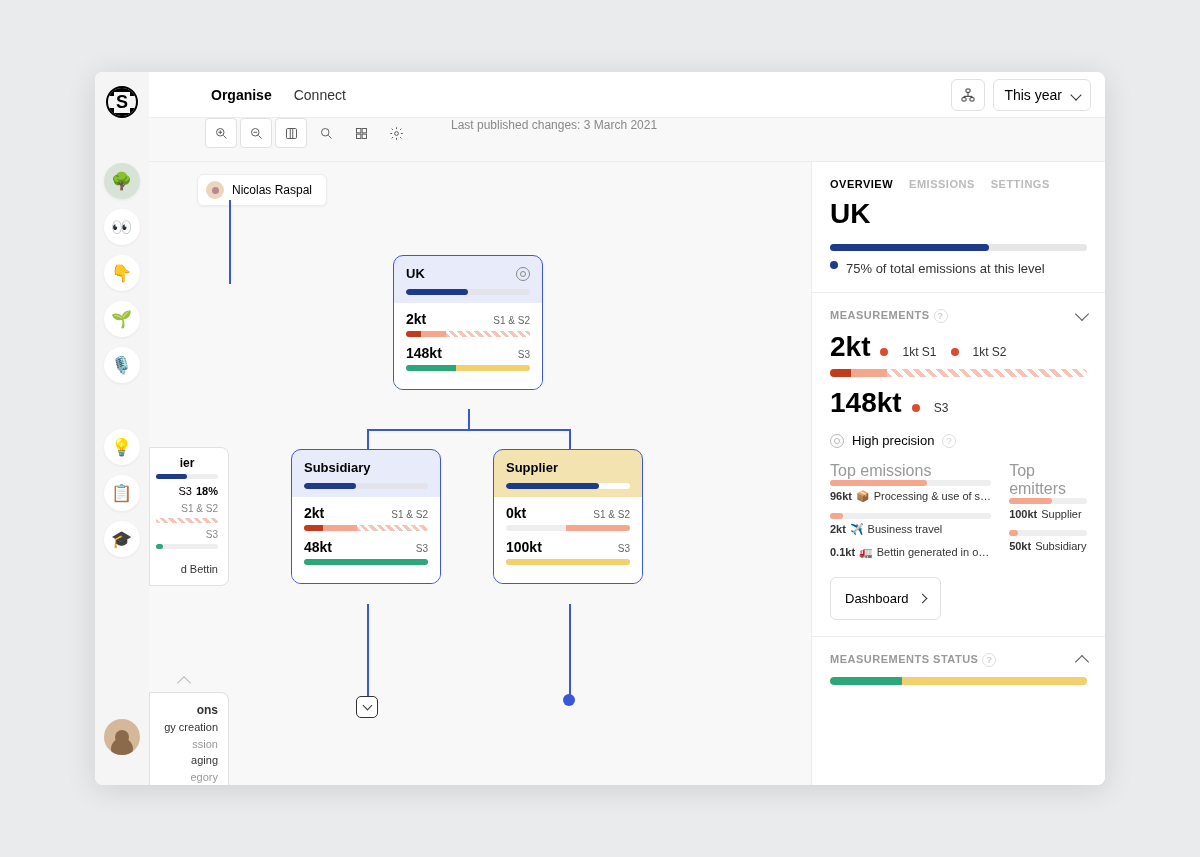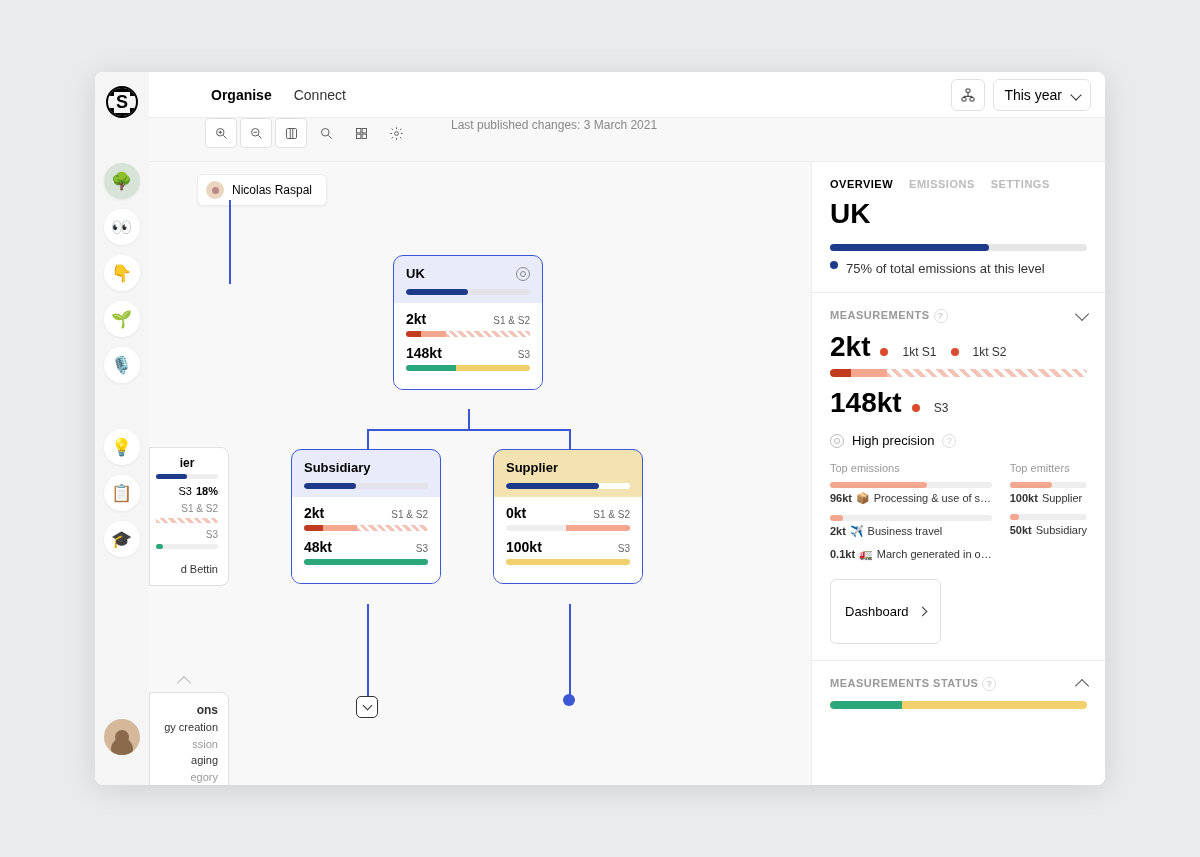--- a/index.html
+++ b/index.html
@@ -101,27 +101,27 @@
   .bigmetric .v{font-size:28px;font-weight:800;}
   .legend{display:flex;gap:14px;font-size:12px;color:#333;align-items:center;}
   .ldot{width:8px;height:8px;border-radius:50%;background:#d94c2f;}
   .wide-bar{height:8px;background:#eee;border-radius:4px;margin:6px 0 10px;position:relative;overflow:hidden;}
   .wide-bar span{position:absolute;top:0;bottom:0;}
   .hp{display:flex;align-items:center;gap:8px;font-size:13px;margin-top:4px;}
   .hp .ring{width:14px;height:14px;border:1.5px solid #bbb;border-radius:50%;position:relative;}
   .hp .ring::after{content:"";position:absolute;inset:3px;border:1.5px solid #bbb;border-radius:50%;}
   .two-col{display:flex;gap:18px;margin-top:14px;}
   .tc{flex:1;}
-  .tc-h{font-size:11px;color:#999;margin-bottom:8px;}
+  .tc-h{font-size:16px;color:#999;}
   .tc-item{margin-bottom:10px;}
   .tc-bar{height:6px;background:#eee;border-radius:3px;position:relative;margin-bottom:4px;}
   .tc-bar span{position:absolute;inset:0;background:#f5a68e;border-radius:3px;}
   .tc-row{font-size:11px;color:#333;display:flex;gap:4px;white-space:nowrap;overflow:hidden;text-overflow:ellipsis;}
   .tc-row b{font-weight:700;}
-  .dash-btn{display:inline-flex;align-items:center;gap:10px;border:1px solid #e0e0e0;border-radius:6px;padding:24px 14px;font-size:13px;margin-top:8px;cursor:pointer;}
+  .dash-btn{display:inline-flex;align-items:center;gap:10px;border:1px solid #e0e0e0;border-radius:6px;padding:13px 14px;font-size:13px;margin-top:8px;cursor:pointer;}
   .dash-btn .ar{width:7px;height:7px;border-top:1.5px solid #333;border-right:1.5px solid #333;transform:rotate(45deg);}
   .compl{display:flex;align-items:center;gap:8px;margin-top:8px;font-size:19px;font-weight:700;}
   .gdot{width:8px;height:8px;border-radius:50%;background:#2ba77a;}
   .compl-bar{height:8px;background:#f3d06e;border-radius:4px;margin-top:10px;position:relative;overflow:hidden;}
   .compl-bar span{position:absolute;inset:0;width:28%;background:#2ba77a;border-radius:4px 0 0 4px;}
 </style>
 </head>
 <body>
 
 <div class="app">
@@ -417,21 +417,21 @@
                   <div class="tc-row">
                     <b>2kt</b>
                     <span>✈️</span>
                     <span>Business travel</span>
                   </div>
                 </div>
               <div class="tc-item">
                   <div class="tc-row">
                     <b>0.1kt</b>
                     <span>🚛</span>
-                    <span>March generated in o…</span>
+                    <span>Bettin generated in o…</span>
                   </div>
                 </div>
             </div>
             <div class="tc">
               <div class="tc-h">Top emitters</div>
               <div class="tc-item">
                   <div class="tc-bar">
                     <span style="width:55%"></span>
                   </div>
                   <div class="tc-row">

